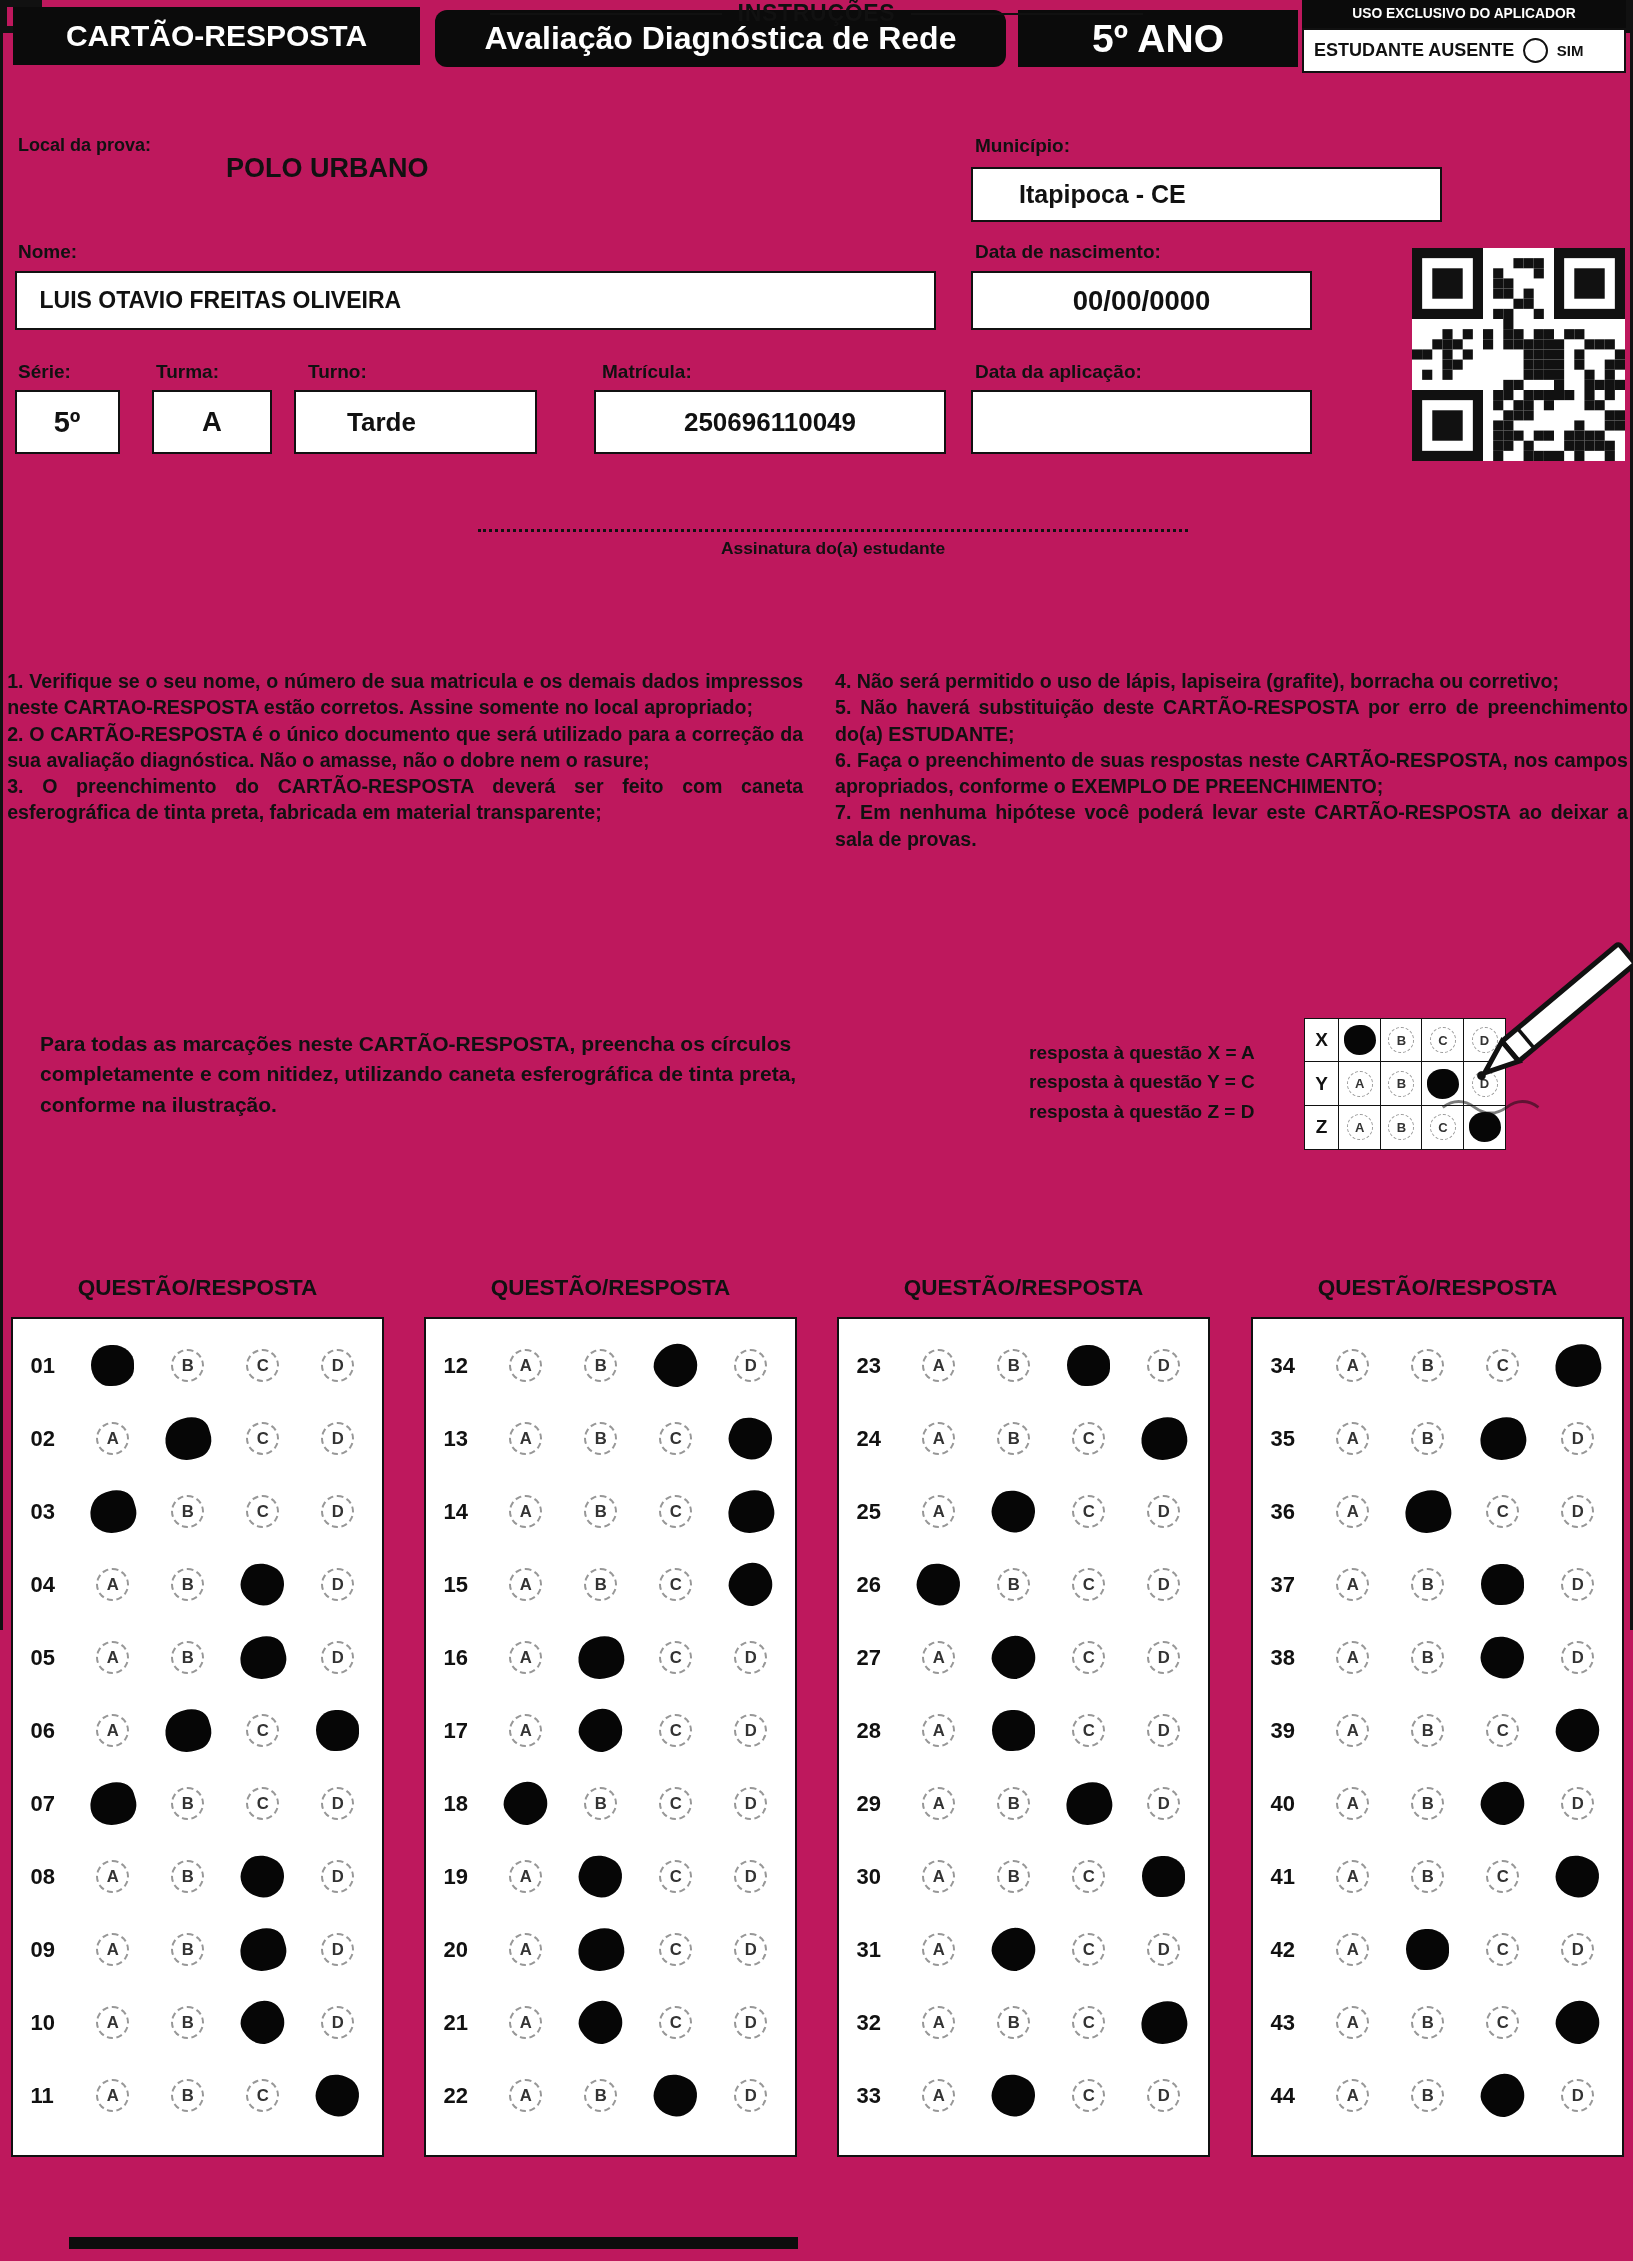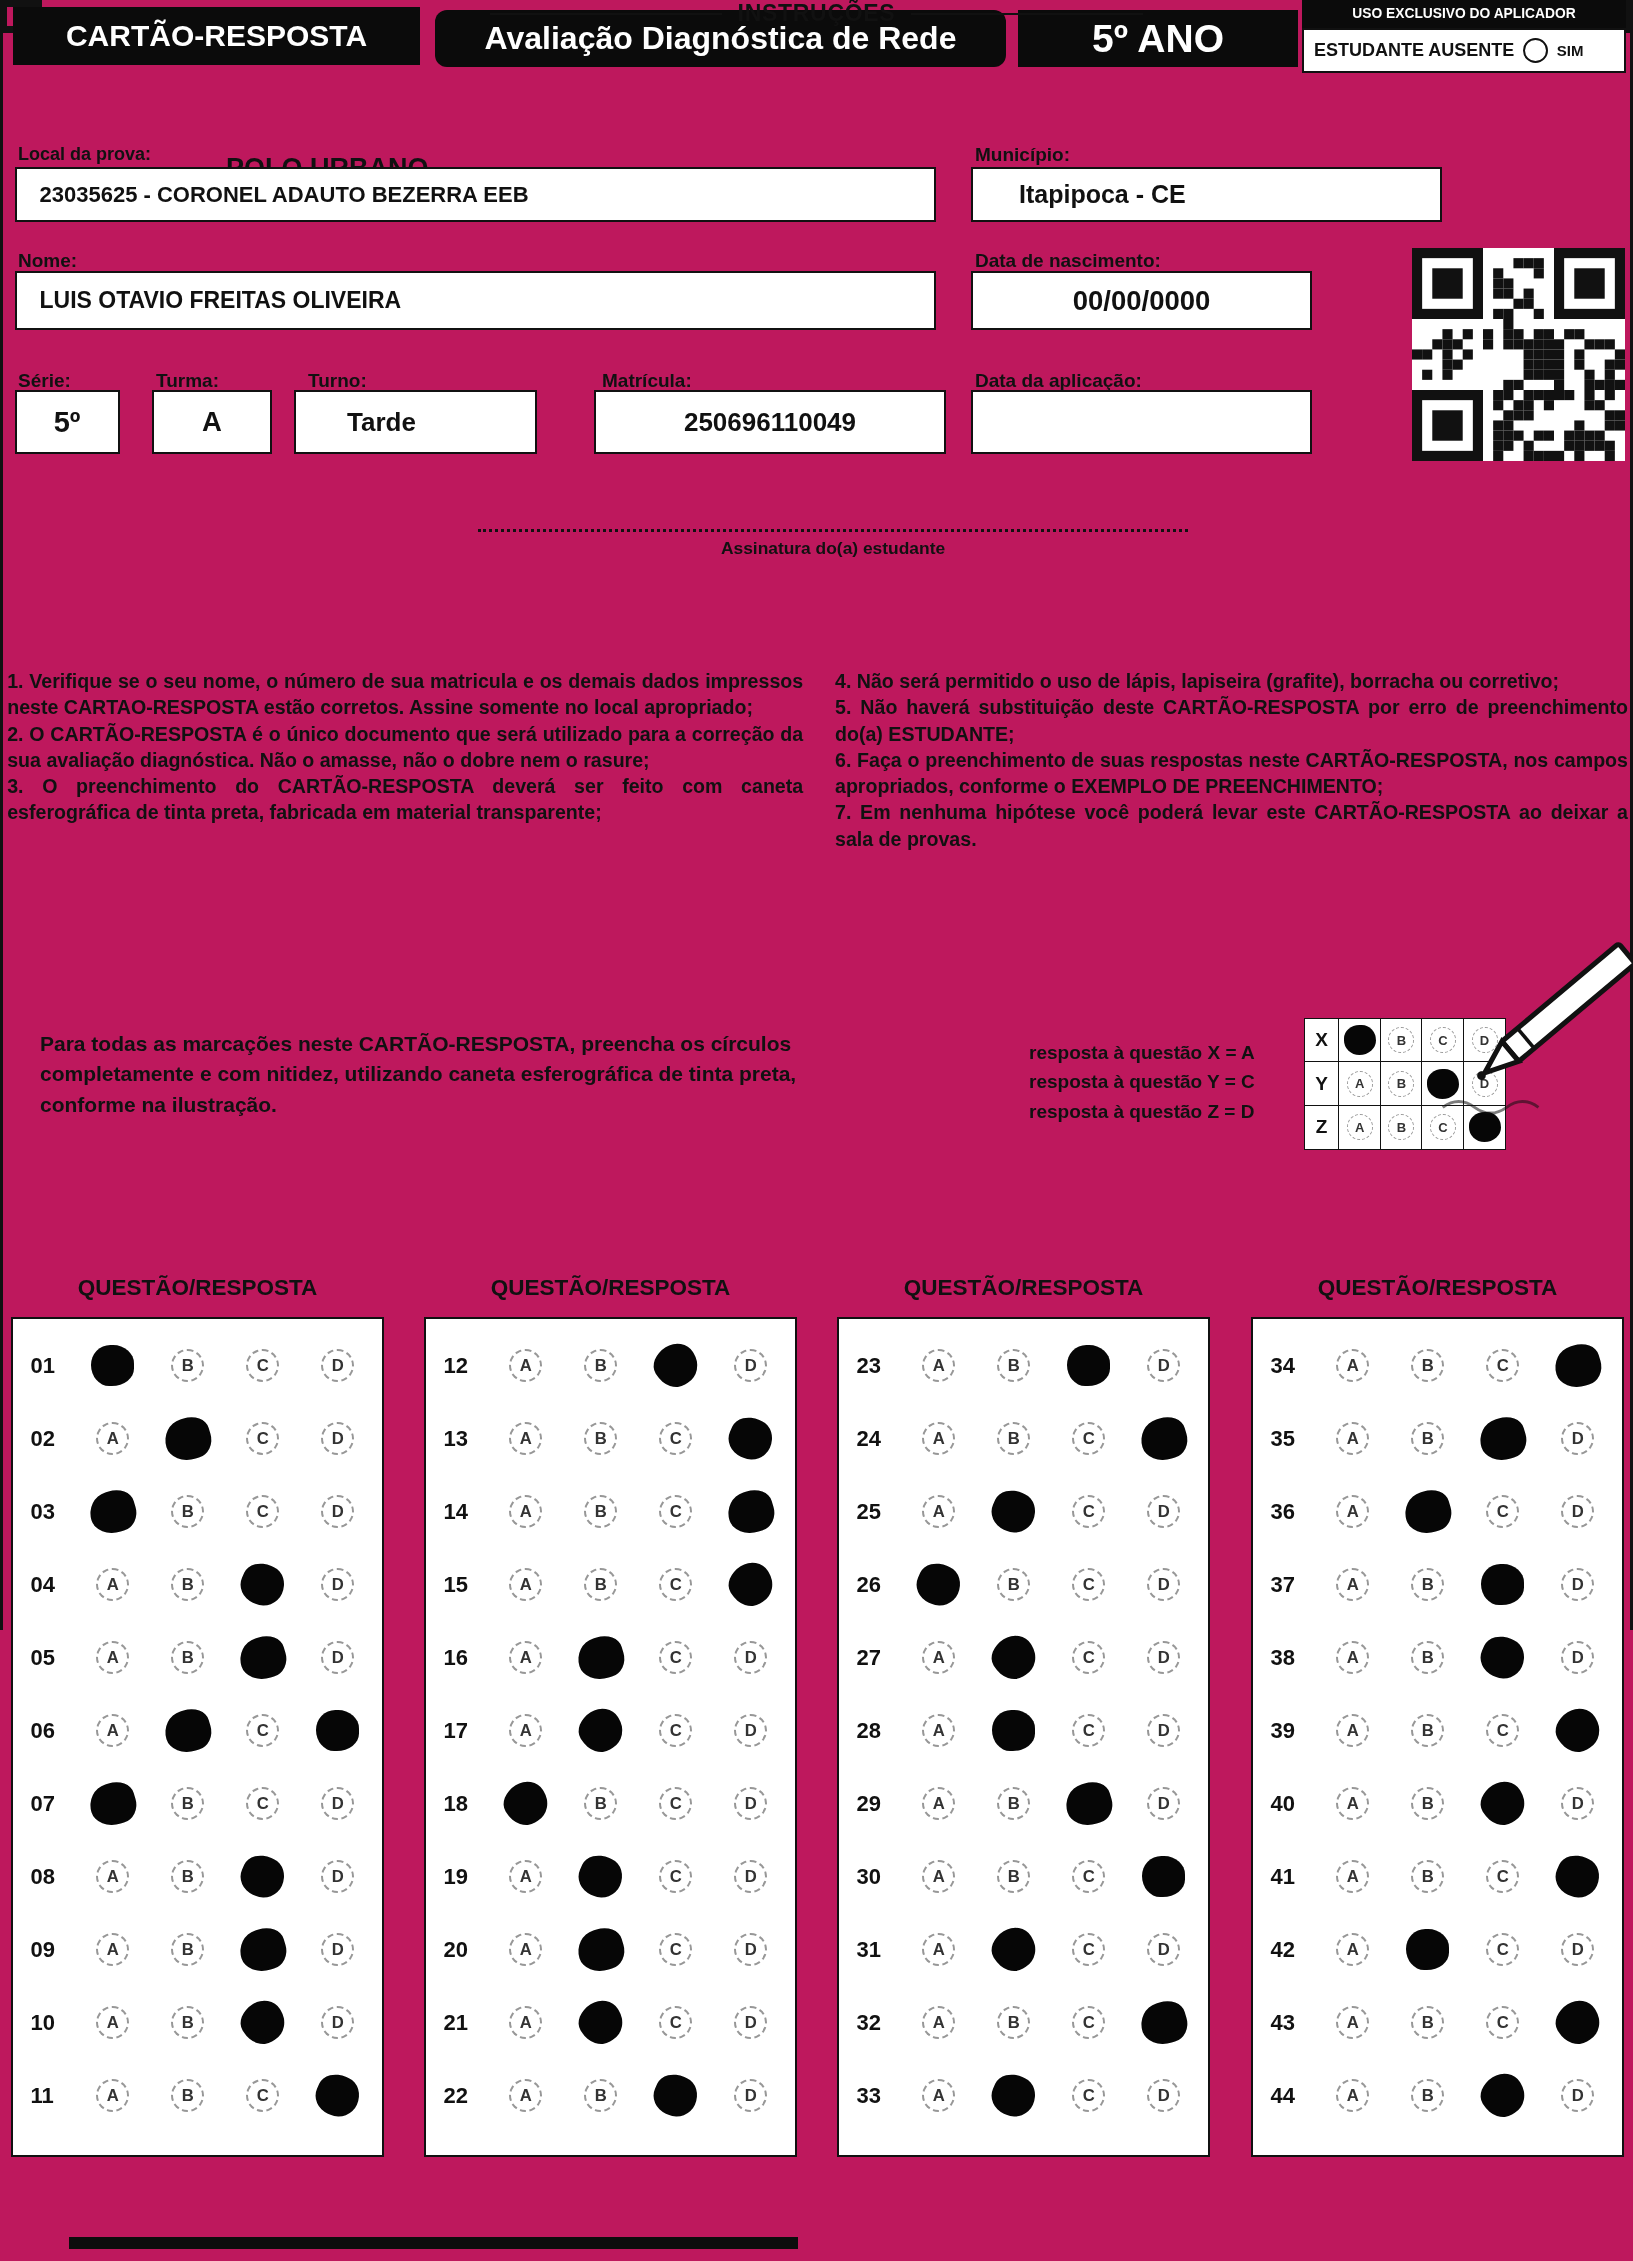--- a/index.html
+++ b/index.html
@@ -4,21 +4,21 @@
 <style>
   * { margin:0; padding:0; box-sizing:border-box; }
   html,body { background:#fff; }
   .page {
     position:relative; width:1633px; height:2261px; background:#be185d;
     font-family:Liberation Sans, sans-serif; color:#111; overflow:hidden;
   }
   .abs { position:absolute; }
   .blackbox { background:#0b0b0b; color:#fff; display:flex; align-items:center; justify-content:center; font-weight:700; }
   .field { border:2.9px solid #111; background:#fff; display:flex; align-items:center; font-weight:700; }
-  .label { font-weight:700; font-size:19px;margin-top:9px; }
+  .label { font-weight:700; font-size:19px; }
   .value-big { font-weight:700; }
 
   
   .upper-frame { left:0; top:92; width:1633px; height:500px; border-left:2.2px solid #222; border-right:2.2px solid #222; }
   .lower-frame { left:0; top:800; width:1633px; height:1630px; border-left:3.6px solid #111; border-right:3.6px solid #111; }
   .bracket { position:absolute; width:42px; height:33px; }
   .bracket.tl { left:0; top:783; border-top:7.2px solid #111; border-left:7.2px solid #111; }
   .bracket.tr { right:0; top:783; border-top:7.2px solid #111; border-right:7.2px solid #111; }
   .bracket.bl { left:0; top:3040; border-bottom:7.2px solid #111; border-left:7.2px solid #111; }
   .bracket.br { right:0; top:3040; border-bottom:7.2px solid #111; border-right:7.2px solid #111; }
@@ -77,21 +77,20 @@
   <div class="abs" style="left:1302px; top:27.5px; width:324px; height:45px; border:2.2px solid #111; background:#fff; display:flex; align-items:center; gap:8.7px; padding-left:10px;">
     <span style="font-size:18px; font-weight:700;">ESTUDANTE AUSENTE</span>
     <span class="circle-opt"></span>
     <span style="font-size:15px; font-weight:700;">SIM</span>
   </div>
 
   <div class="abs label" style="left:18px; top:135px; font-size:18px;">Local da prova:</div>
   <div class="abs value-big" style="left:226px; top:125px; font-size:27px;margin-top:28px;">POLO URBANO</div>
   <div class="abs label" style="left:975px; top:135px;">Município:</div>
 
-  <div class="abs field" style="left:14.5px; top:167px; width:921px; height:55px; font-size:22px; padding-left:23px;">23035625 - CORONEL ADAUTO BEZERRA EEB</div>
   <div class="abs field" style="left:971px; top:167px; width:471px; height:55px; font-size:25px; padding-left:46px;">Itapipoca - CE</div>
 
   <div class="abs label" style="left:18px; top:241px;">Nome:</div>
   <div class="abs label" style="left:975px; top:241px;">Data de nascimento:</div>
   <div class="abs field" style="left:14.5px; top:271px; width:921px; height:59px; font-size:23px; padding-left:23px;">LUIS OTAVIO FREITAS OLIVEIRA</div>
   <div class="abs field" style="left:971px; top:271px; width:341px; height:59px; font-size:27.5px; justify-content:center;">00/00/0000</div>
 
   <div class="abs" style="left:1412px; top:248px; width:213px; height:213px;"><svg xmlns="http://www.w3.org/2000/svg" width="213" height="213" viewBox="0 0 294 294">
         <rect width="294" height="294" fill="#fff"></rect>
         <rect x="140" y="14" width="14" height="14" fill="#111"></rect>

